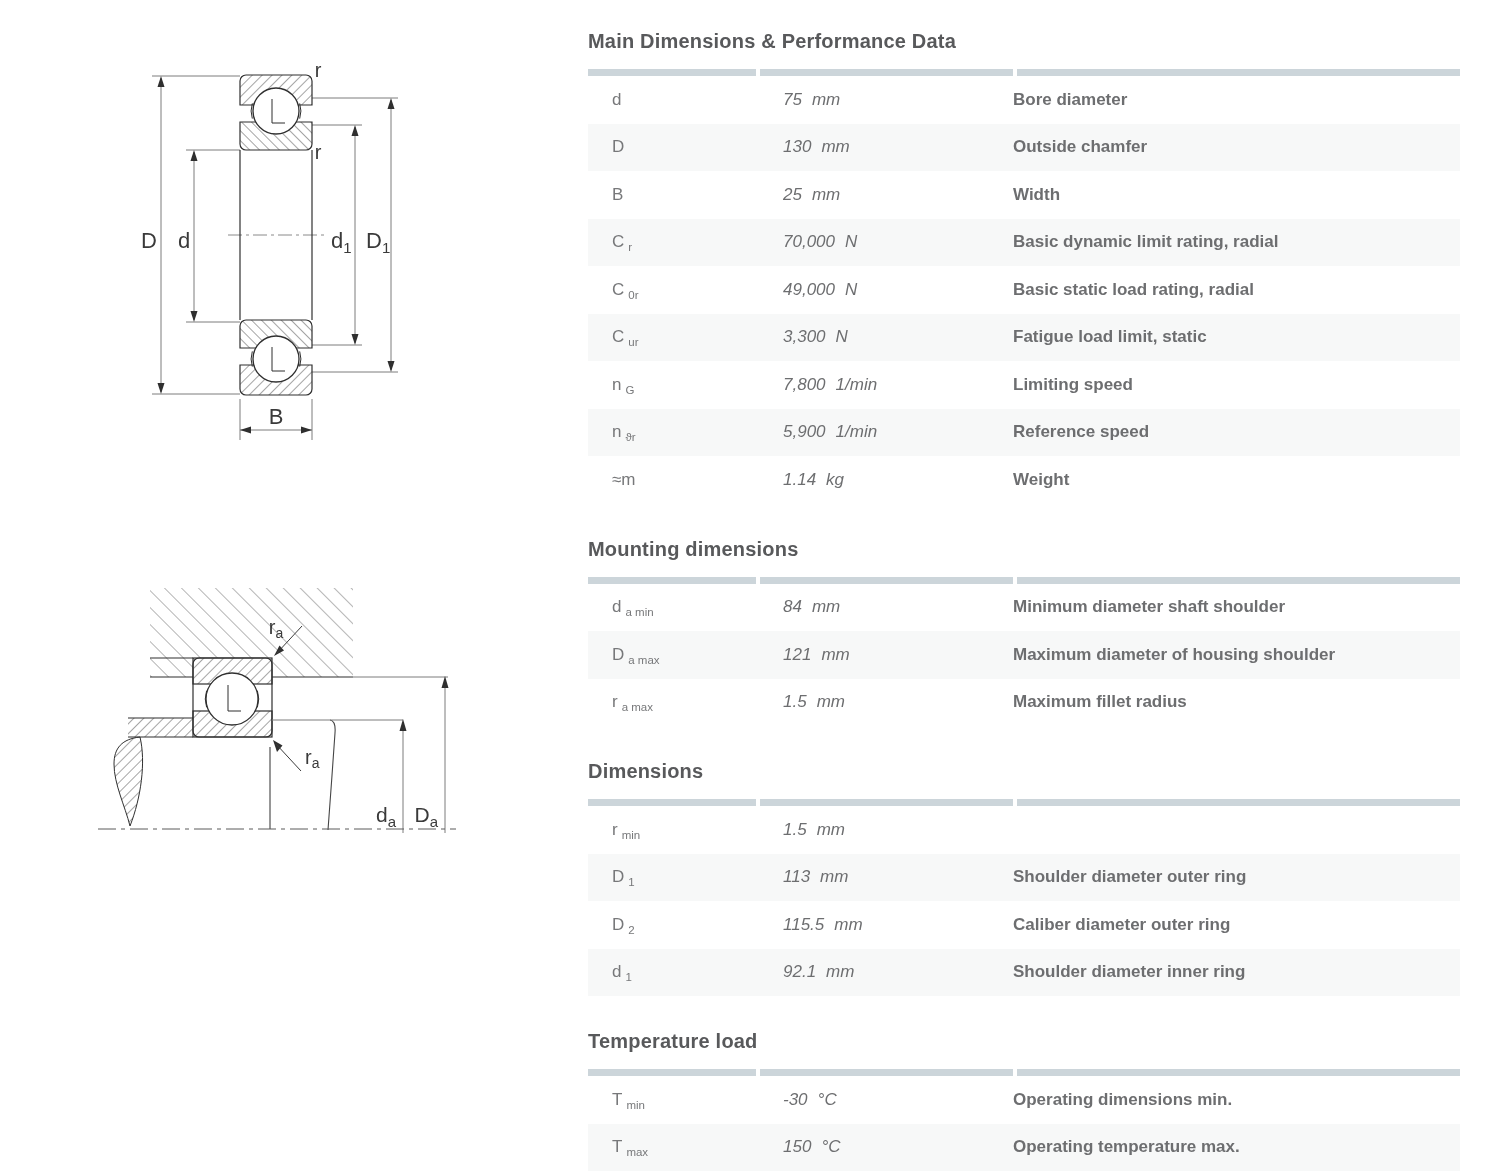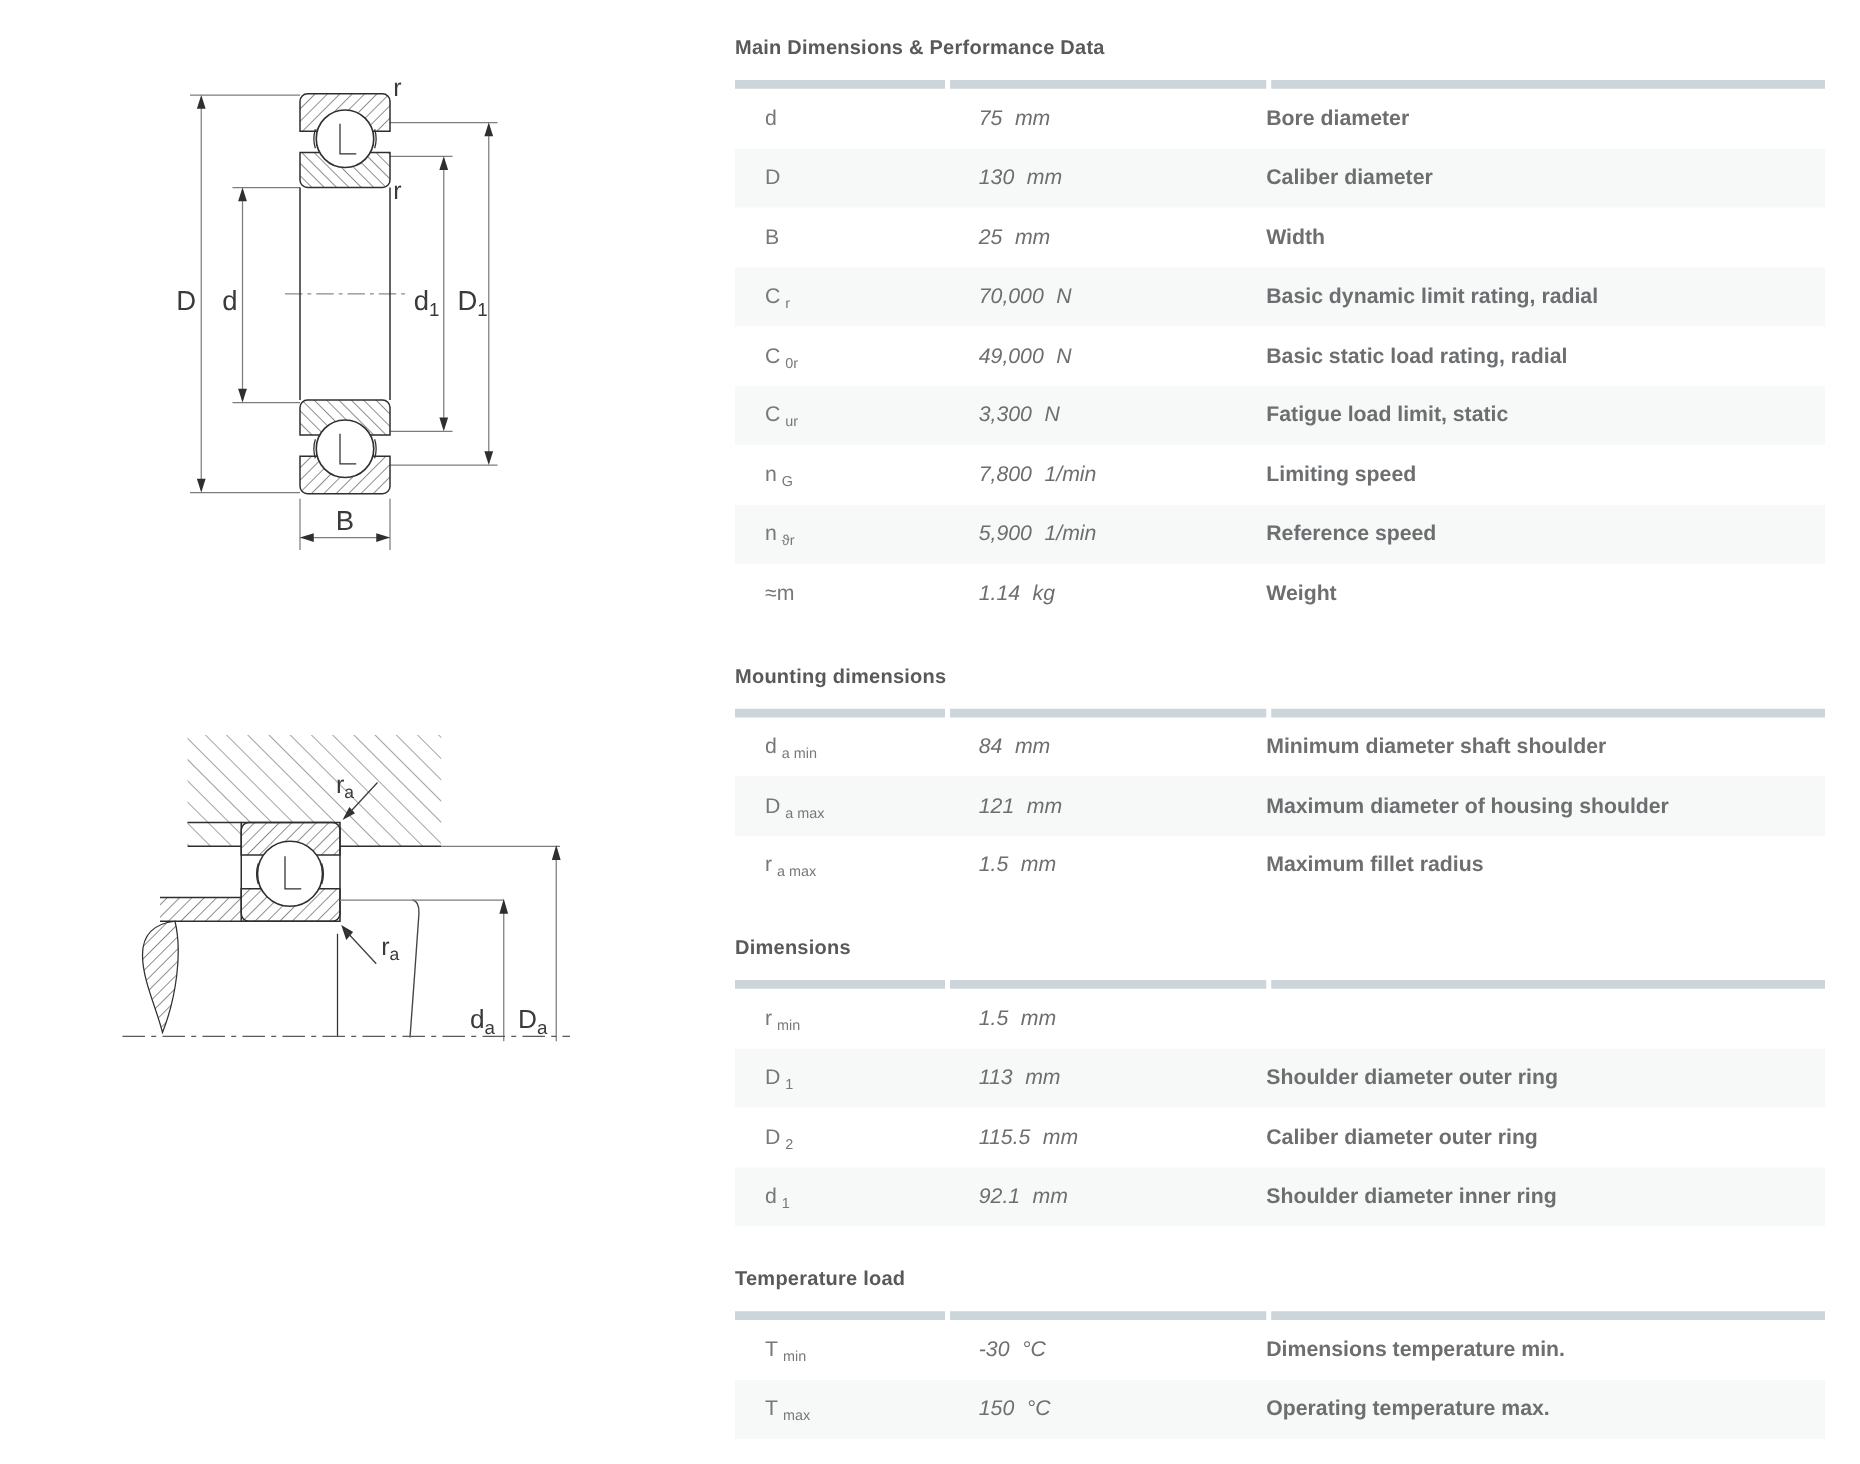--- a/index.html
+++ b/index.html
@@ -5,21 +5,21 @@
   html,body{margin:0;padding:0;}
   body{
     width:1488px;height:1171px;background:#ffffff;position:relative;
     font-family:"Liberation Sans", sans-serif;overflow:hidden;
   }
   .drawings{position:absolute;left:0;top:0;width:560px;height:900px;}
   .tables{position:absolute;left:588px;top:30px;width:872px;}
   .sec{margin-top:34px;}
   .sec:first-child{margin-top:0;}
   .sec-title{
-    margin:0 0 16px 0;font-size:16px;font-weight:bold;color:#58595b;letter-spacing:.2px;
+    margin:0 0 16px 0;font-size:20px;font-weight:bold;color:#58595b;letter-spacing:.2px;
   }
   .bar{display:grid;grid-template-columns:168px 253px 1fr;column-gap:4px;}
   .bar i{height:7px;background:#ccd5da;display:block;}
   .rows{display:block;}
   .row{
     display:grid;grid-template-columns:168px 253px 1fr;height:47.5px;
     align-items:center;color:#6d6e70;font-size:17px;
   }
   .row:nth-child(even){background:#f7f8f8;}
   .cell{white-space:nowrap;}
@@ -176,21 +176,21 @@
     <div class="rows">
   <div class="row">
     <div class="cell sym"><span class="base">d</span></div>
     <div class="cell val"><span class="num">75</span><span class="unit">mm</span></div>
     <div class="cell desc">Bore diameter</div>
   </div>
 
   <div class="row">
     <div class="cell sym"><span class="base">D</span></div>
     <div class="cell val"><span class="num">130</span><span class="unit">mm</span></div>
-    <div class="cell desc">Caliber diameter</div>
+    <div class="cell desc">Outside chamfer</div>
   </div>
 
   <div class="row">
     <div class="cell sym"><span class="base">B</span></div>
     <div class="cell val"><span class="num">25</span><span class="unit">mm</span></div>
     <div class="cell desc">Width</div>
   </div>
 
   <div class="row">
     <div class="cell sym"><span class="base">C</span><span class="sub">r</span></div>
@@ -295,21 +295,21 @@
     <h2 class="sec-title">Temperature load</h2>
     <div class="bar">
         <i></i>
         <i></i>
         <i></i>
       </div>
     <div class="rows">
   <div class="row">
     <div class="cell sym"><span class="base">T</span><span class="sub">min</span></div>
     <div class="cell val"><span class="num">-30</span><span class="unit">°C</span></div>
-    <div class="cell desc">Dimensions temperature min.</div>
+    <div class="cell desc">Operating dimensions min.</div>
   </div>
 
   <div class="row">
     <div class="cell sym"><span class="base">T</span><span class="sub">max</span></div>
     <div class="cell val"><span class="num">150</span><span class="unit">°C</span></div>
     <div class="cell desc">Operating temperature max.</div>
   </div>
 </div>
   </section>
 </div>

